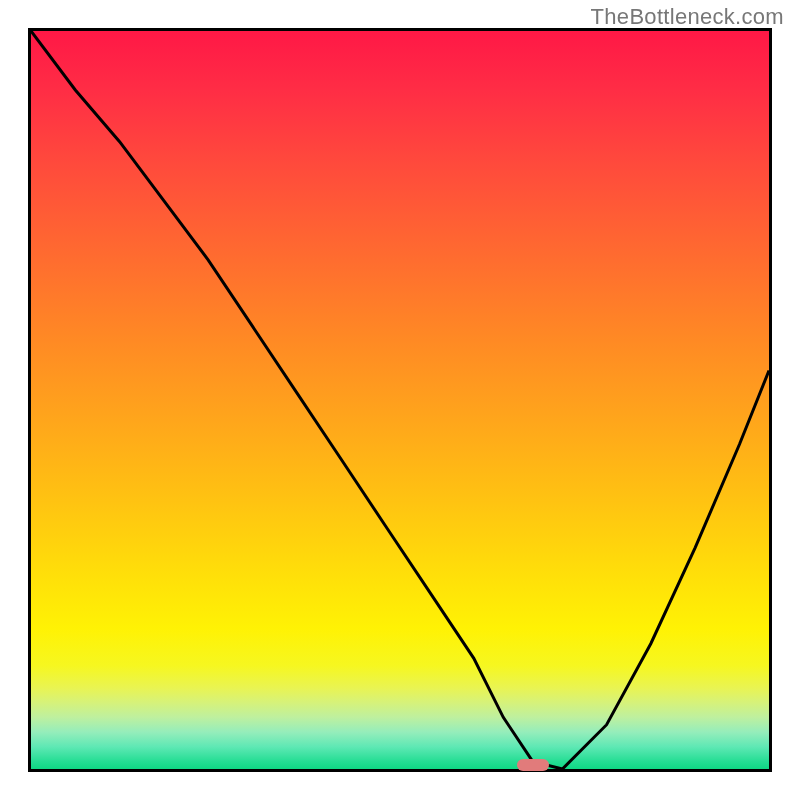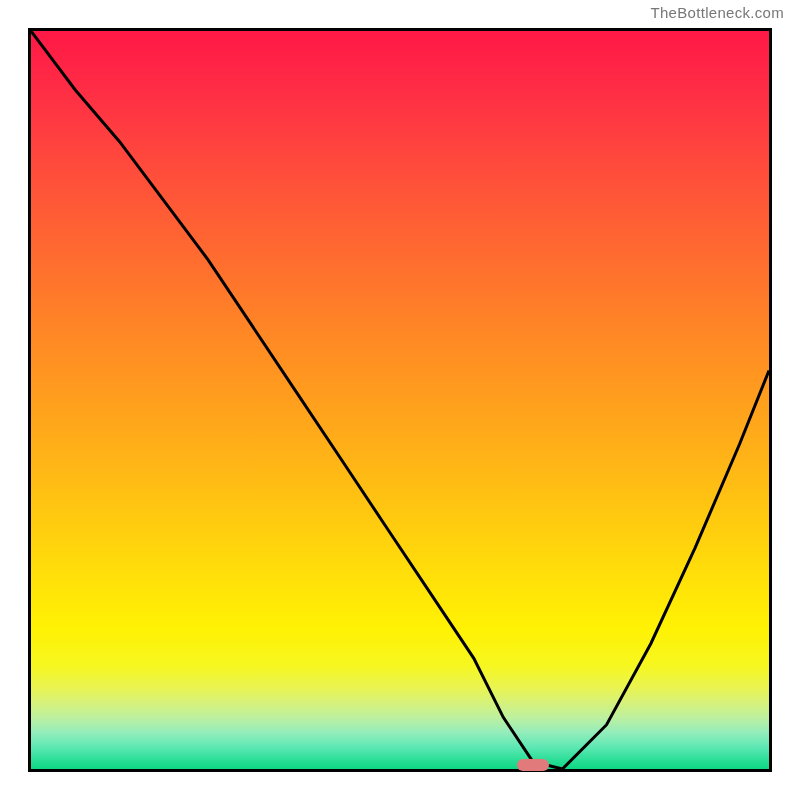--- a/index.html
+++ b/index.html
@@ -13,21 +13,21 @@
   .wrap {
     position: relative;
     width: 800px;
     height: 800px;
   }
   .watermark {
     position: absolute;
     top: 4px;
     right: 16px;
     color: #777;
-    font-size: 15px;
+    font-size: 22px;
     font-weight: 500;
     letter-spacing: 0.3px;
   }
   .plot {
     position: absolute;
     left: 28px;
     top: 28px;
     width: 744px;
     height: 744px;
     border: 3px solid #000;

